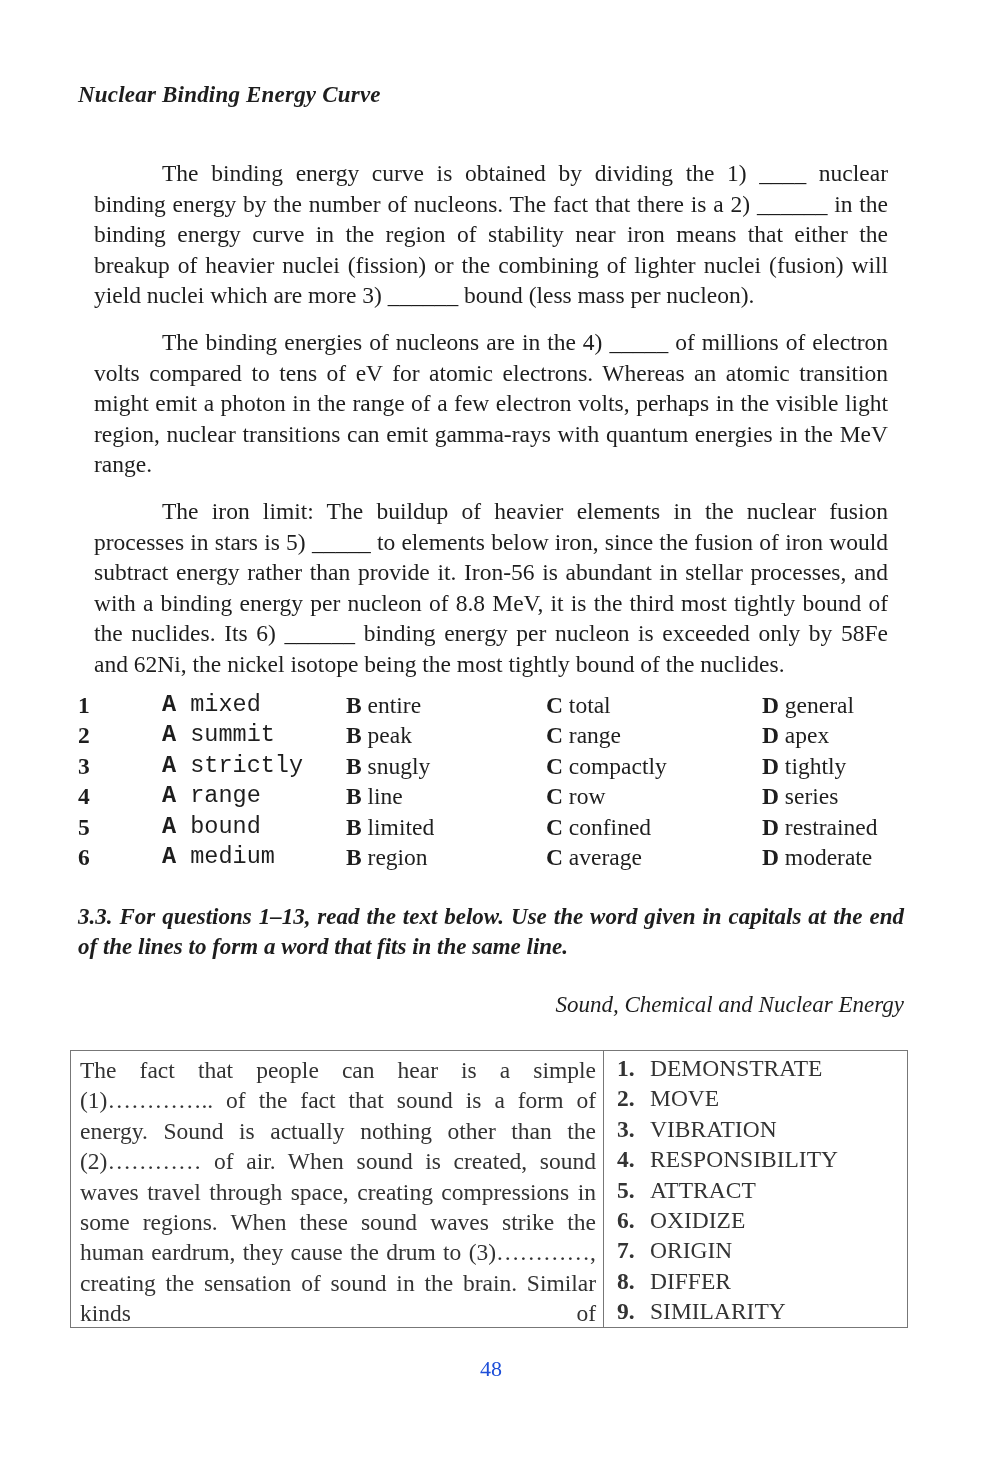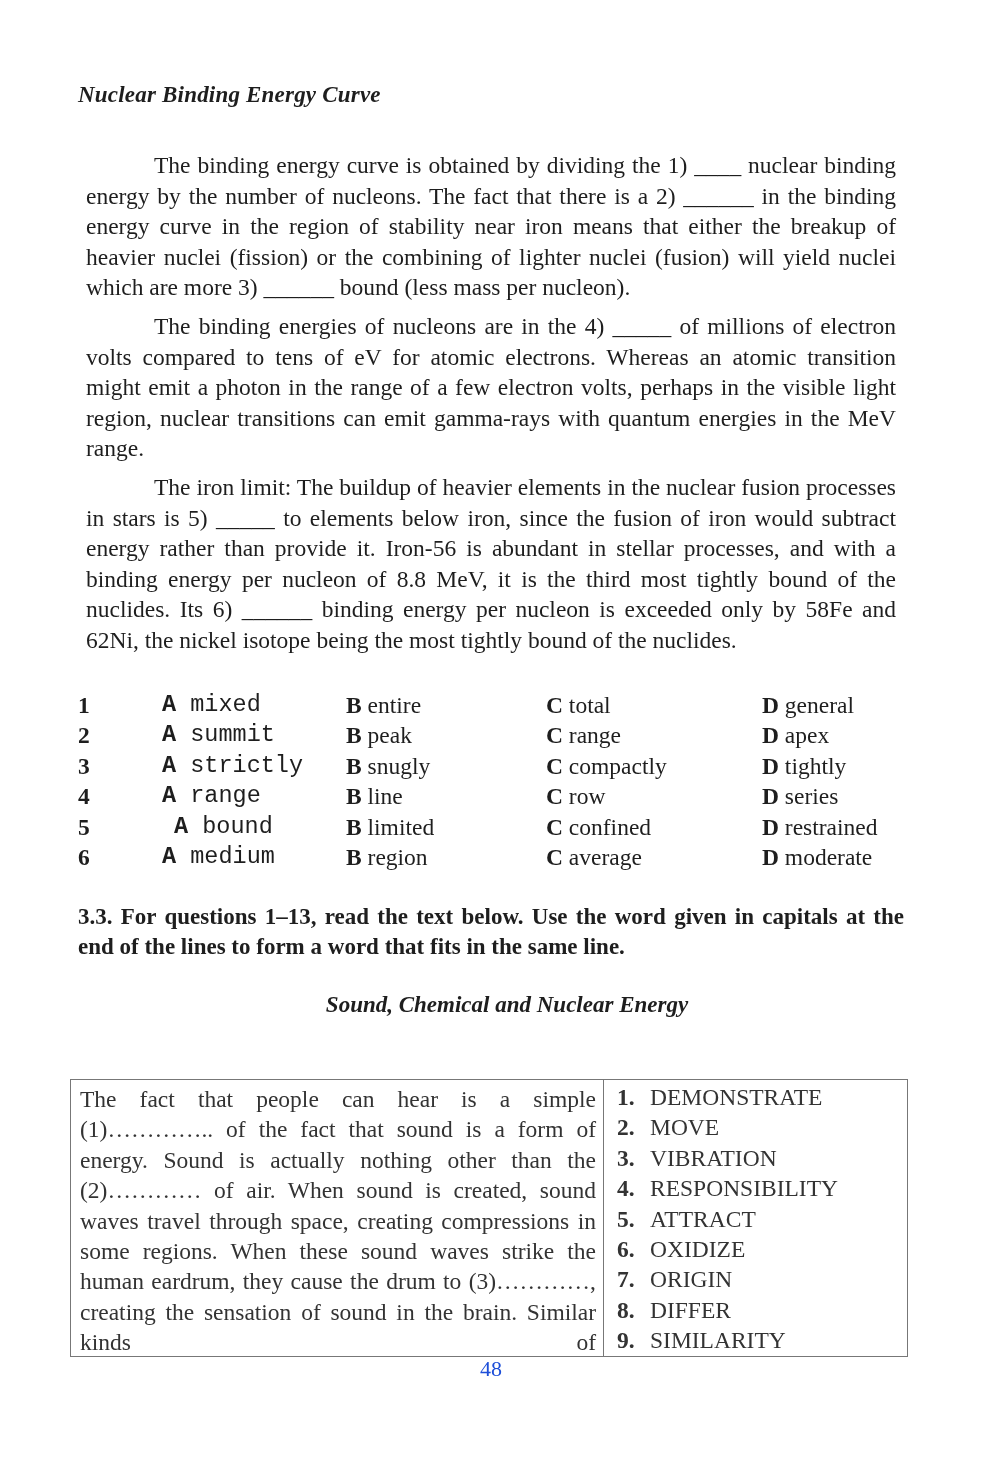--- a/index.html
+++ b/index.html
@@ -3,33 +3,33 @@
 <meta charset="utf-8">
 <style>
   html, body { margin: 0; padding: 0; background: #ffffff; }
   body { width: 1000px; height: 1458px; position: relative; overflow: hidden;
          font-family: "Liberation Serif", "DejaVu Serif", serif; color: #1e1e1e; }
   .page { position: absolute; left: 78px; top: 0; width: 826px; }
   .title { position: absolute; top: 82px; left: 0; width: 826px; text-align: left;
            font-style: italic; font-weight: bold; font-size: 23px; letter-spacing: 0.2px; }
   .text { position: absolute; top: 142px; left: 0; width: 826px; font-size: 23.5px; line-height: 30.6px;
           text-align: justify; }
-  .text p { margin: 8px; text-indent: 68px; }
+  .text p { margin: 16px; text-indent: 68px; }
   .opts { position: absolute; top: 690px; left: 0; width: 826px; font-size: 23.5px; }
   .opt-row { position: relative; height: 30.4px; line-height: 30.4px; }
   .opt-row span { position: absolute; top: 0; }
   .opt-num { left: 0; font-weight: bold; }
   .cA { left: 84px; font-family: Liberation Mono, monospace; } .cB { left: 268px; } .cC { left: 468px; font-family: Liberation Serif, serif; } .cD { left: 684px; }
   .opt b { font-weight: bold; }
   .task { position: absolute; top: 902px; left: 0; width: 826px; font-size: 23px; font-weight: bold;
-          line-height: 30px; text-align: justify; }
-  .subtitle { position: absolute; top: 992px; left: 16px; width: 826px; text-align: center; font-size: 23px;
-              font-style: italic; font-weight: bold; }
+          line-height: 30px; text-align: justify; font-style: italic; }
+  .subtitle { position: absolute; top: 992px; left: 0; width: 826px; text-align: right; font-size: 23px;
+              font-style: italic; font-weight: normal; }
   .box { position: absolute; top: 1050px; left: -8px; width: 838px; height: 278px;
-         border: 1.5px solid #777; box-sizing: border-box; margin-top: 29px; }
+         border: 1.5px solid #777; box-sizing: border-box; }
   .box-left { position: absolute; top: 4px; left: 9px; width: 516px; font-size: 23.5px; line-height: 30.4px;
               text-align: justify; color: #333; text-align-last: justify; }
   .box-divider { position: absolute; top: 0; left: 532px; width: 0; height: 100%; border-left: 1.5px solid #777; }
   .box-right { position: absolute; top: 2px; left: 546px; width: 290px; font-size: 23.5px; line-height: 30.4px; color: #333; }
   .kw-row { position: relative; height: 30.4px; }
   .kw-num { position: absolute; left: 0; font-weight: bold; }
   .kw-word { position: absolute; left: 33px; }
   .page-num { position: absolute; top: 1356px; left: 0; width: 826px; text-align: center; font-size: 22px; color: #1d4ed8; }
 </style>
 </head>
@@ -68,21 +68,21 @@
       </div>
       <div class="opt-row">
         <span class="opt-num">4</span>
         <span class="opt cA"><b>A</b> <span style="position:static">range</span></span>
         <span class="opt cB"><b>B</b> <span style="position:static">line</span></span>
         <span class="opt cC"><b>C</b> <span style="position:static">row</span></span>
         <span class="opt cD"><b>D</b> <span style="position:static">series</span></span>
       </div>
       <div class="opt-row">
         <span class="opt-num">5</span>
-        <span class="opt cA" style="margin-left:12px"><b>A</b> <span style="position:static">bound</span></span>
+        <span class="opt cA" style="margin-left:0"><b>A</b> <span style="position:static">bound</span></span>
         <span class="opt cB"><b>B</b> <span style="position:static">limited</span></span>
         <span class="opt cC"><b>C</b> <span style="position:static">confined</span></span>
         <span class="opt cD"><b>D</b> <span style="position:static">restrained</span></span>
       </div>
       <div class="opt-row">
         <span class="opt-num">6</span>
         <span class="opt cA"><b>A</b> <span style="position:static">medium</span></span>
         <span class="opt cB"><b>B</b> <span style="position:static">region</span></span>
         <span class="opt cC"><b>C</b> <span style="position:static">average</span></span>
         <span class="opt cD"><b>D</b> <span style="position:static">moderate</span></span>

